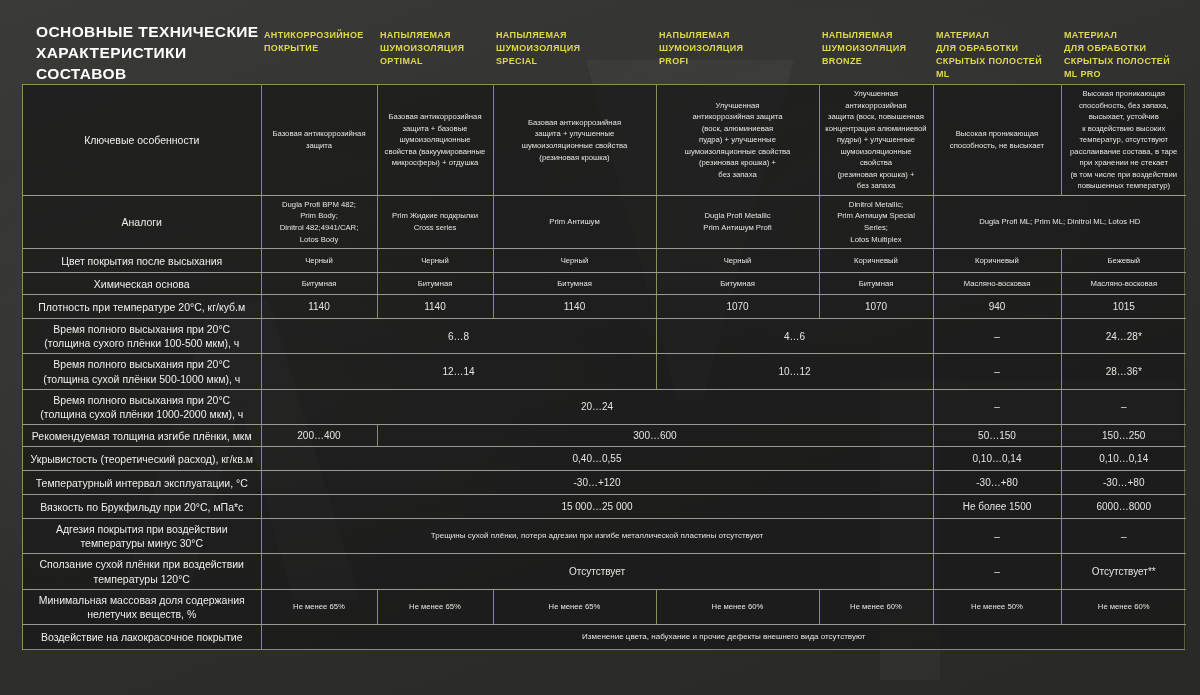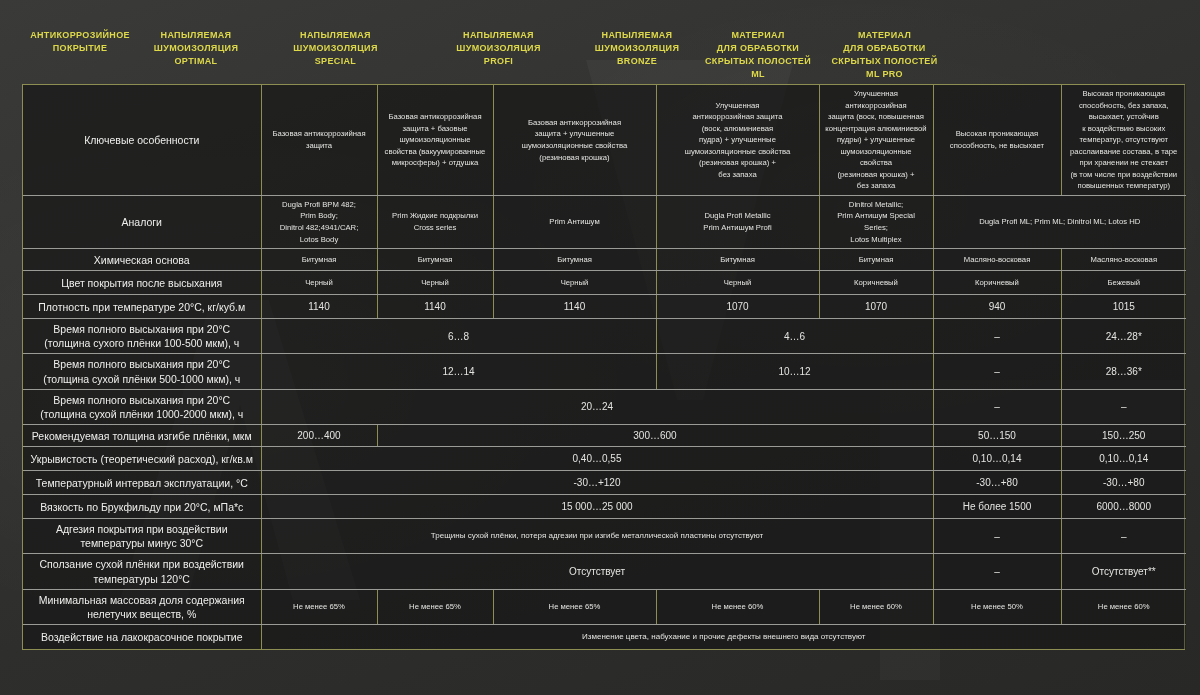--- a/index.html
+++ b/index.html
@@ -57,21 +57,20 @@
   .main-title {
     font-size: 15.5px;
     font-weight: bold;
     line-height: 1.35;
     letter-spacing: 0.4px;
     color: #ffffff;
     white-space: pre-line;
   }
   .head-col {
     box-sizing: border-box;
-    text-align: center;
     color: #ded94a;
     font-size: 9px;
     font-weight: bold;
     line-height: 1.45;
     letter-spacing: 0.35px;
     padding: 7px 4px 0 4px;
     white-space: pre-line;
     text-transform: uppercase;
   }
 
@@ -120,20 +119,24 @@
 </head>
 <body>
 
 <div id="page">
 
   <div class="wm wm1"></div>
   <div class="wm wm2"></div>
   <div class="wm wm3"></div>
 
   <div class="header">
+    <div class="title-cell">
+      <div class="main-title">ОСНОВНЫЕ ТЕХНИЧЕСКИЕ
+ХАРАКТЕРИСТИКИ СОСТАВОВ</div>
+    </div>
     <div class="head-col" style="width:116px;flex:0 0 116px;">АНТИКОРРОЗИЙНОЕ
 ПОКРЫТИЕ</div>
     <div class="head-col" style="width:116px;flex:0 0 116px;">НАПЫЛЯЕМАЯ
 ШУМОИЗОЛЯЦИЯ
 OPTIMAL</div>
     <div class="head-col" style="width:163px;flex:0 0 163px;">НАПЫЛЯЕМАЯ
 ШУМОИЗОЛЯЦИЯ
 SPECIAL</div>
     <div class="head-col" style="width:163px;flex:0 0 163px;">НАПЫЛЯЕМАЯ
 ШУМОИЗОЛЯЦИЯ
@@ -214,40 +217,40 @@
 Cross series</td>
         <td class="val">Prim Антишум</td>
         <td class="val">Dugla Profi Metallic
 Prim Антишум Profi</td>
         <td class="val">Dinitrol Metallic;
 Prim Антишум Special Series;
 Lotos Multiplex</td>
         <td class="val" colspan="2">Dugla Profi ML; Prim ML; Dinitrol ML; Lotos HD</td>
       </tr>
 
-      <tr style="height:22px;">
-        <td class="rowlabel">Химическая основа</td>
-        <td class="val">Битумная</td>
-        <td class="val">Битумная</td>
-        <td class="val">Битумная</td>
-        <td class="val">Битумная</td>
-        <td class="val">Битумная</td>
-        <td class="val">Масляно-восковая</td>
-        <td class="val">Масляно-восковая</td>
-      </tr>
-
       <tr style="height:24px;">
         <td class="rowlabel">Цвет покрытия после высыхания</td>
         <td class="val">Черный</td>
         <td class="val">Черный</td>
         <td class="val">Черный</td>
         <td class="val">Черный</td>
         <td class="val">Коричневый</td>
         <td class="val">Коричневый</td>
         <td class="val">Бежевый</td>
+      </tr>
+
+      <tr style="height:22px;">
+        <td class="rowlabel">Химическая основа</td>
+        <td class="val">Битумная</td>
+        <td class="val">Битумная</td>
+        <td class="val">Битумная</td>
+        <td class="val">Битумная</td>
+        <td class="val">Битумная</td>
+        <td class="val">Масляно-восковая</td>
+        <td class="val">Масляно-восковая</td>
       </tr>
 
       <tr style="height:24px;">
         <td class="rowlabel">Плотность при температуре 20°С, кг/куб.м</td>
         <td class="val num">1140</td>
         <td class="val num">1140</td>
         <td class="val num">1140</td>
         <td class="val num">1070</td>
         <td class="val num">1070</td>
         <td class="val num">940</td>

